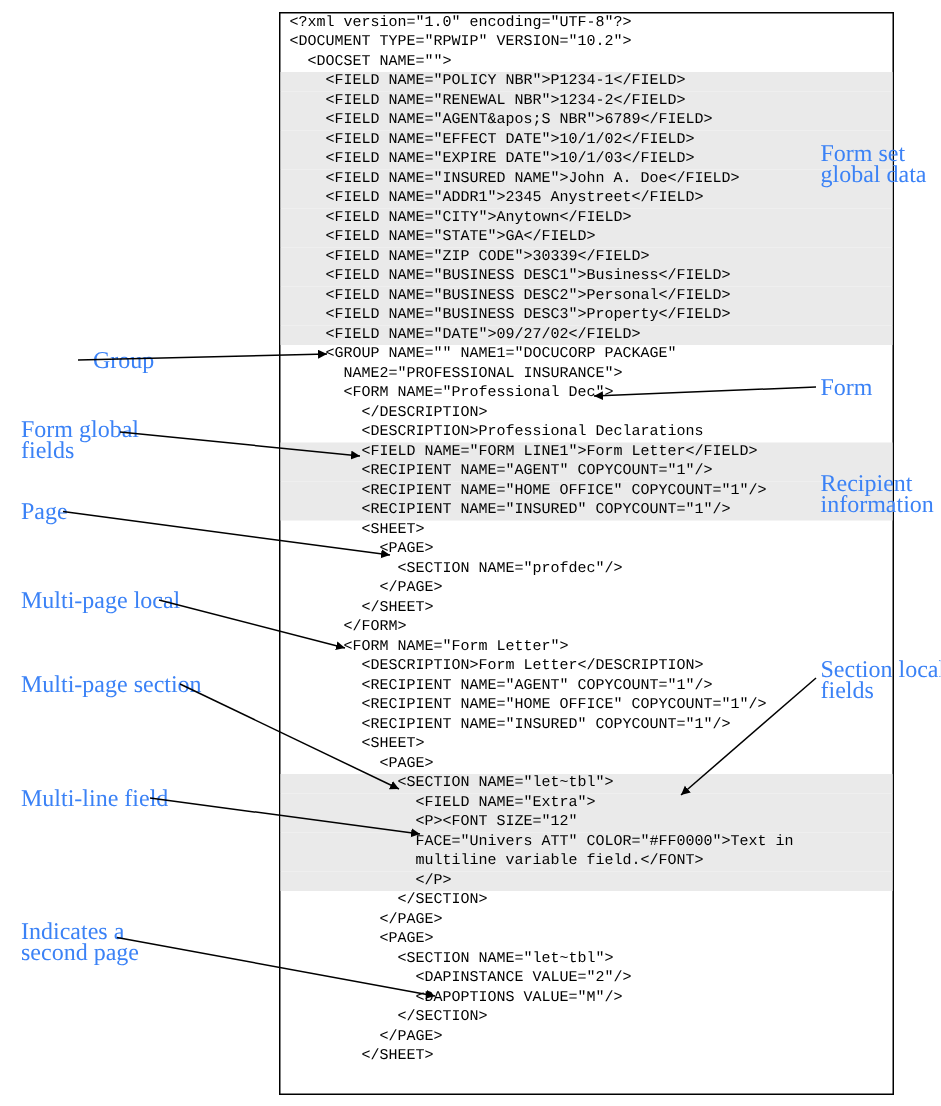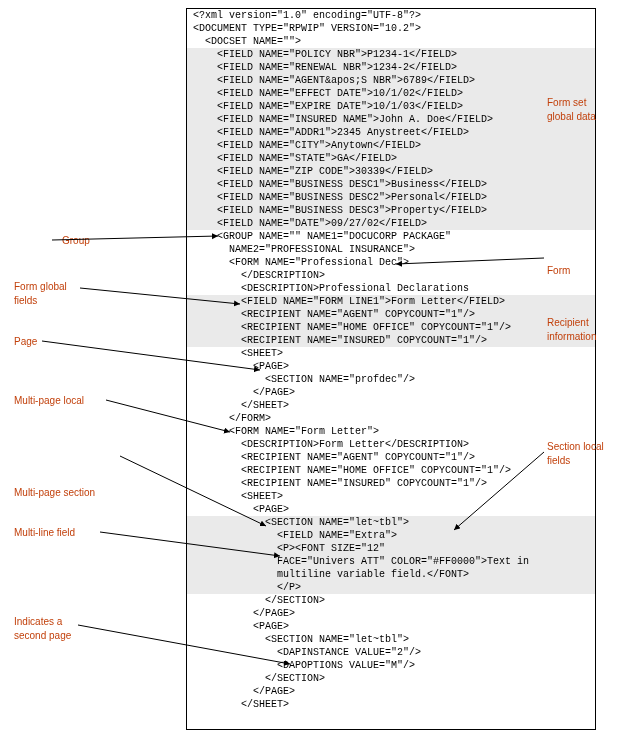--- a/index.html
+++ b/index.html
@@ -31,24 +31,24 @@
     white-space: pre;
     color: #000;
     padding-left: 6px;
     height: 13px;
   }
   .hl {
     background: #eaeaea;
   }
   .label {
     position: absolute;
-    font-family: Liberation Sans, sans-serif;
-    font-size: 10px;
+    font-family: Liberation Serif, serif;
+    font-size: 16px;
     line-height: 14px;
-    color: #c2410c;
+    color: #3b82f6;
   }
   .arrow {
     position: absolute;
     stroke: #000;
     stroke-width: 1;
     fill: none;
   }
   .arrow-head {
     fill: #000;
     stroke: none;
@@ -114,28 +114,28 @@
       <div class="line">            &lt;/SECTION&gt;</div>
       <div class="line">          &lt;/PAGE&gt;</div>
       <div class="line">        &lt;/SHEET&gt;</div>
     </div>
 
   <div class="label" style="left:14px; top:234px;margin-left:48px;">Group</div>
   <div class="label" style="left:14px; top:280px; white-space:pre;">Form global
 fields</div>
   <div class="label" style="left:14px; top:335px;">Page</div>
   <div class="label" style="left:14px; top:394px;">Multi-page local</div>
-  <div class="label" style="left:14px; top:450px;margin-top:36px;">Multi-page section</div>
+  <div class="label" style="left:14px; top:450px;">Multi-page section</div>
   <div class="label" style="left:14px; top:526px;">Multi-line field</div>
   <div class="label" style="left:14px; top:615px; white-space:pre;">Indicates a
 second page</div>
 
   <div class="label" style="left:547px; top:96px; white-space:pre;">Form set
 global data</div>
-  <div class="label" style="left:547px; top:264px;">Form</div>
+  <div class="label" style="left:547px; top:252px;">Form</div>
   <div class="label" style="left:547px; top:316px; white-space:pre;">Recipient
 information</div>
   <div class="label" style="left:547px; top:440px; white-space:pre;">Section local
 fields</div>
 
   <svg width="627" height="737" style="position:absolute; left:0; top:0; pointer-events:none;">
     <defs>
       <marker id="ah" markerWidth="8" markerHeight="8" refX="6" refY="3" orient="auto">
         <path d="M0,0 L6,3 L0,6 Z" class="arrow-head"></path>
       </marker>

